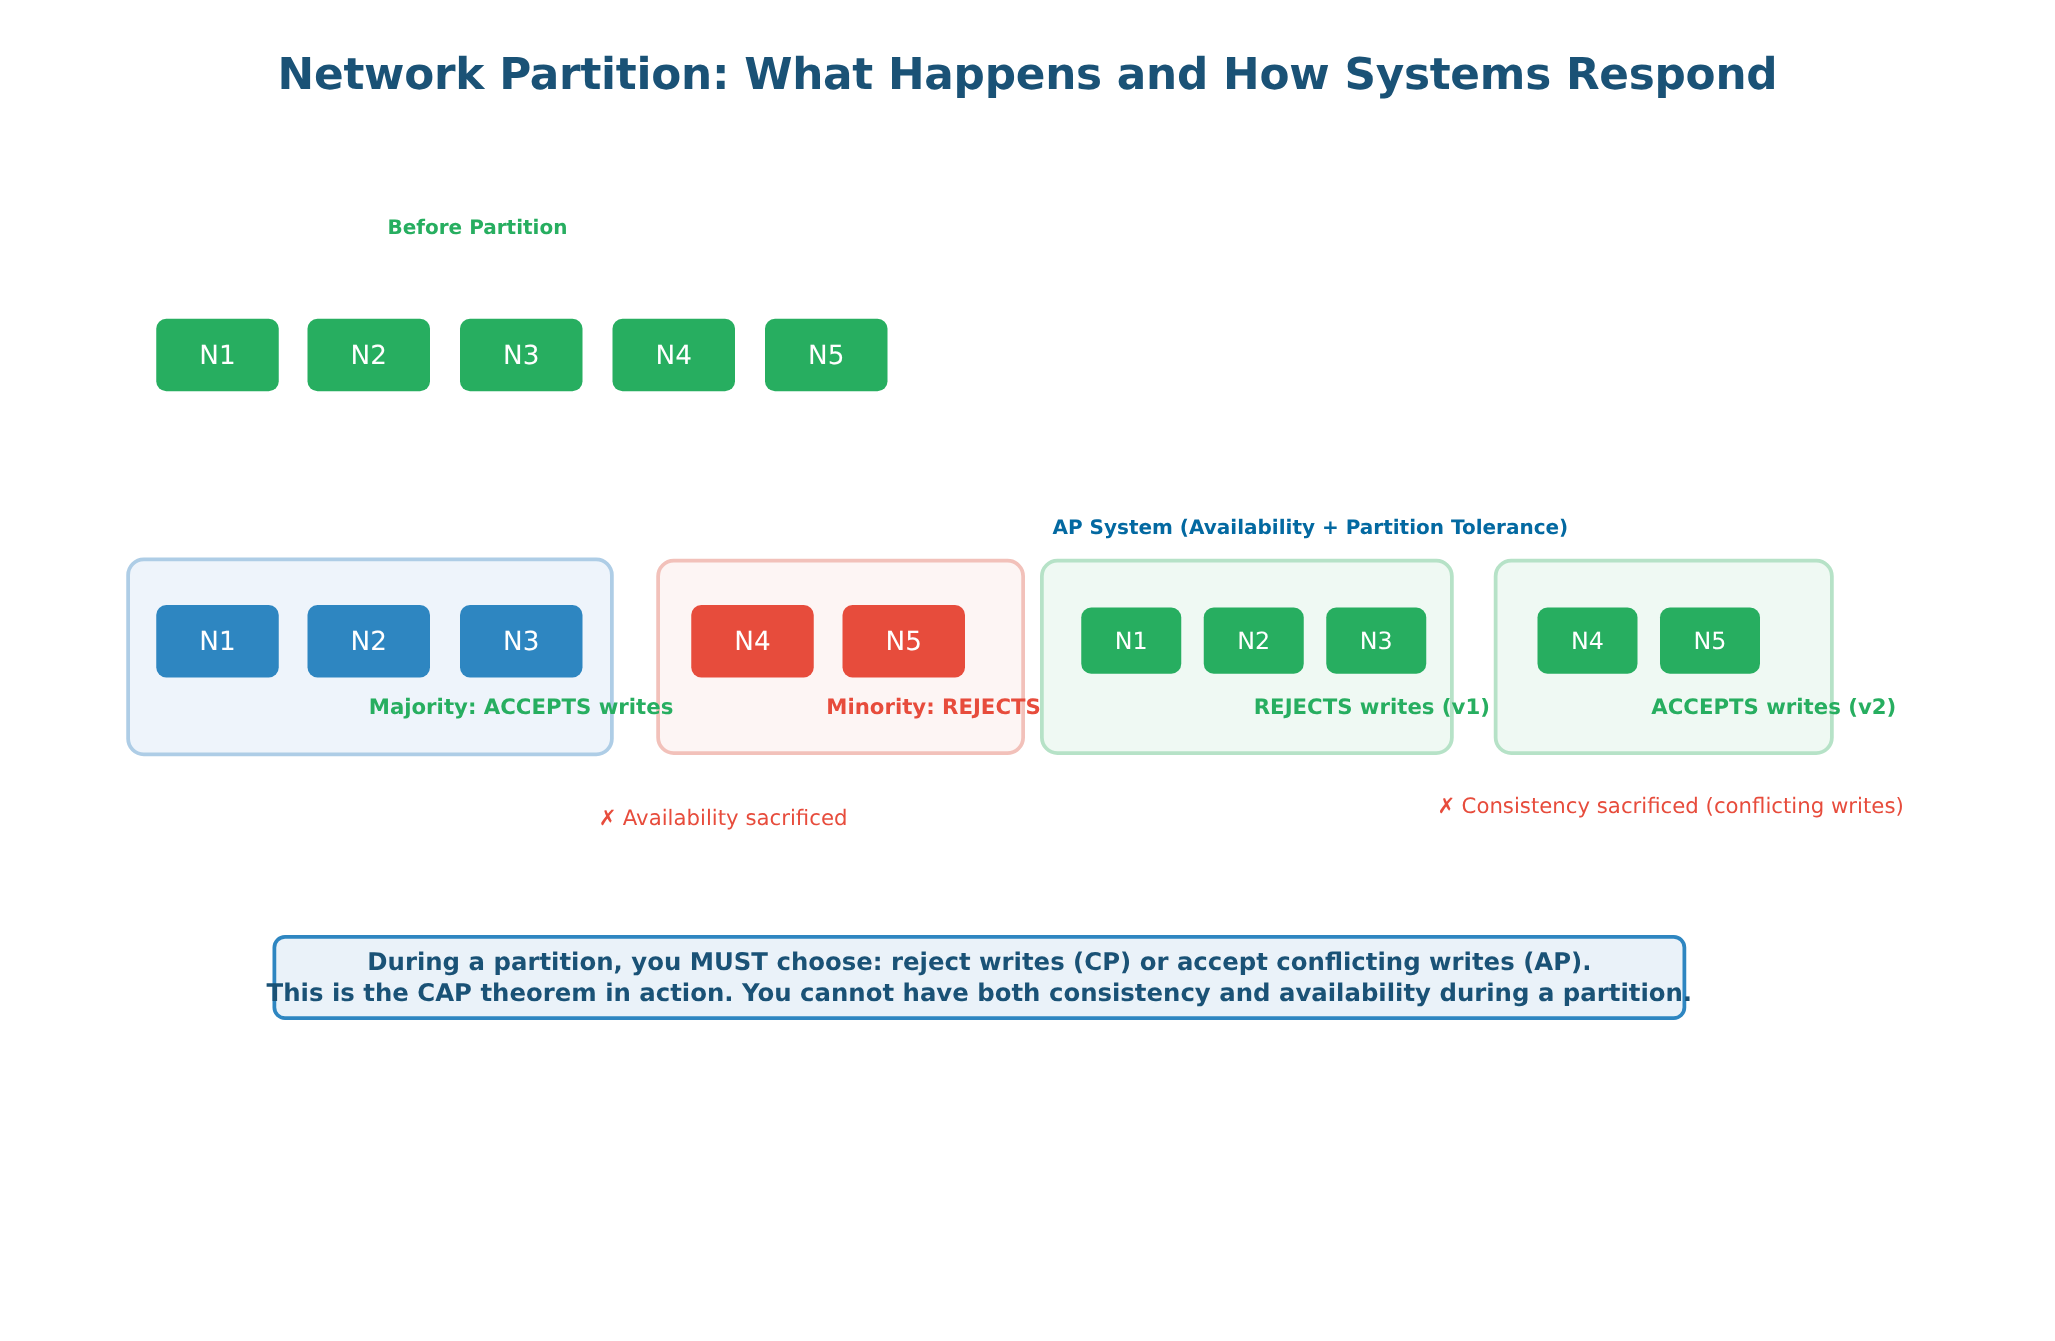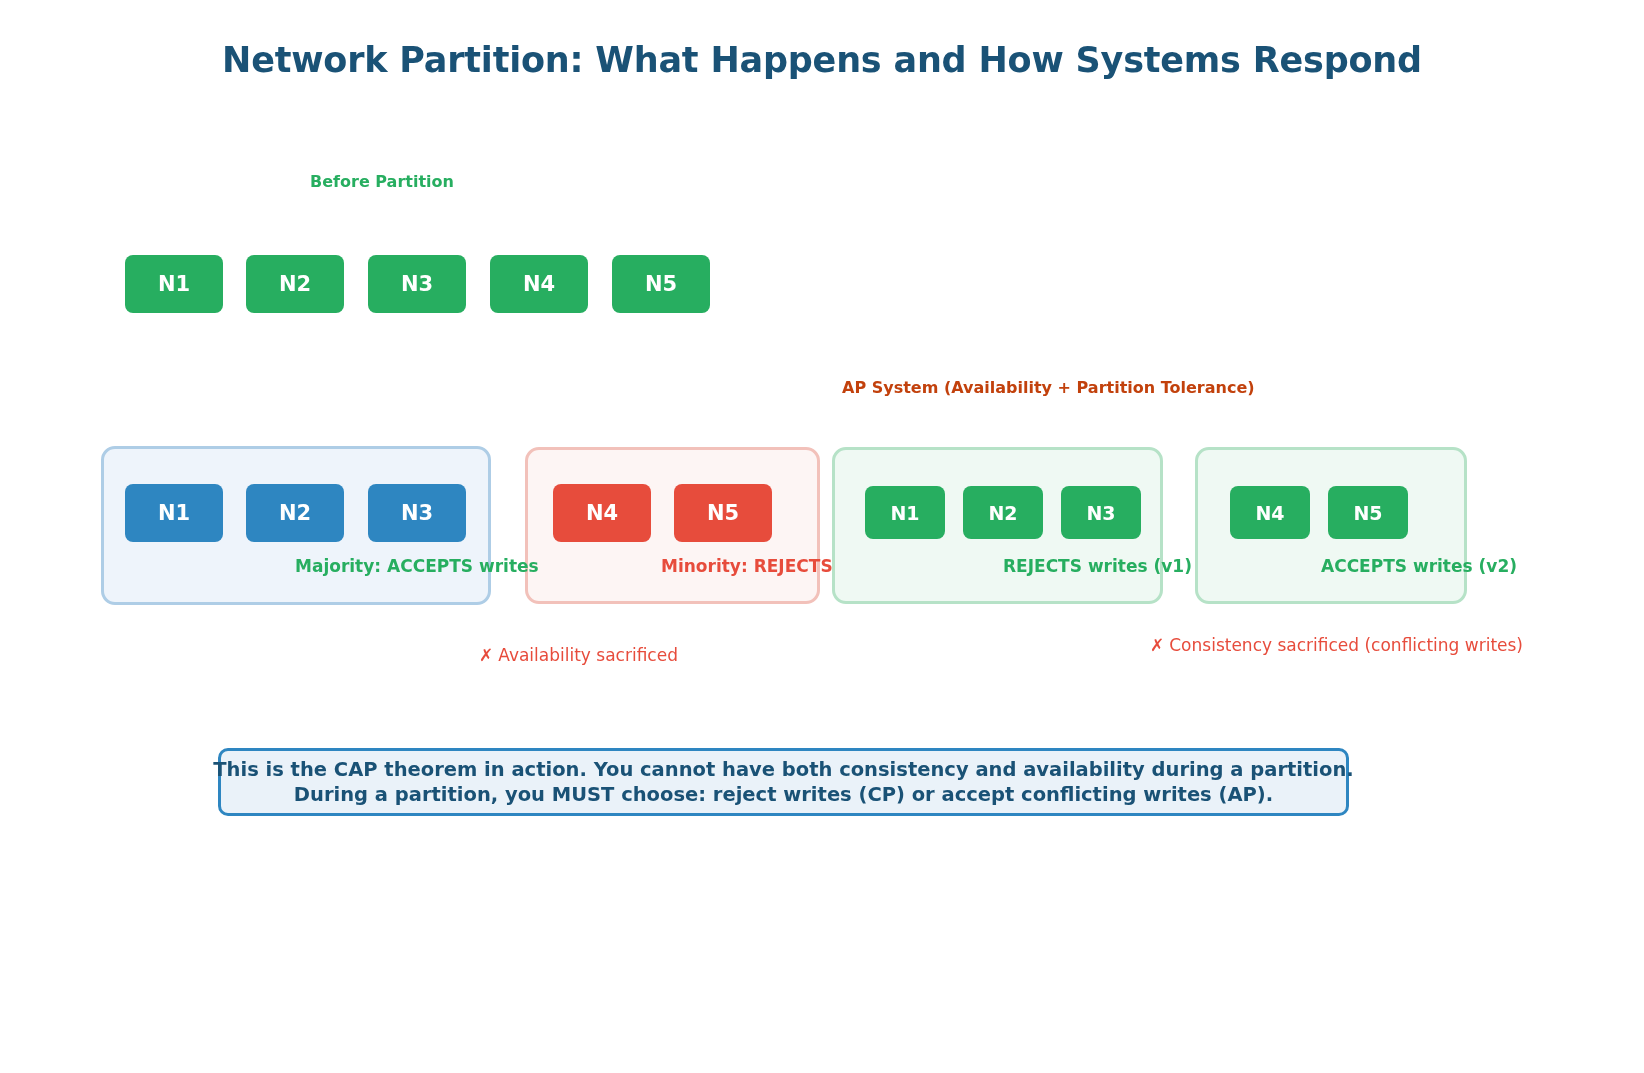--- a/index.html
+++ b/index.html
@@ -47,33 +47,33 @@
     top: 172px;
     color: #27ae60;
   }
   .heading-cp {
     left: 164px;
     top: 400px;
     color: #2e86c1;
   }
   .heading-ap {
     left: 842px;
-    top: 378px;
-    color: #c2410c;
+    top: 412px;
+    color: #0369a1;
   }
 
   
   .node {
     position: absolute;
     border-radius: 8px;
     display: flex;
     align-items: center;
     justify-content: center;
     color: #ffffff;
-    font-weight: bold;
+    font-weight: normal;
     box-sizing: border-box;
   }
   .node-green  { background: #27ae60; }
   .node-blue   { background: #2e86c1; }
   .node-red    { background: #e74c3c; }
 
   .node-top {
     width: 98px;
     height: 58px;
     top: 255px;
@@ -254,17 +254,17 @@
     </div>
 
   <div class="status-label status-ap1">REJECTS writes (v1)</div>
   <div class="status-label status-ap2">ACCEPTS writes (v2)</div>
 
   <div class="sacrifice sacrifice-ap">
     <span class="xmark">✗</span><span>Consistency sacrificed (conflicting writes)</span>
   </div>
 
   <div class="conclusion-box">
+    <div class="conclusion-line">During a partition, you MUST choose: reject writes (CP) or accept conflicting writes (AP).</div>
     <div class="conclusion-line">This is the CAP theorem in action. You cannot have both consistency and availability during a partition.</div>
-    <div class="conclusion-line">During a partition, you MUST choose: reject writes (CP) or accept conflicting writes (AP).</div>
   </div>
 
 </div>
 
 </body></html>

